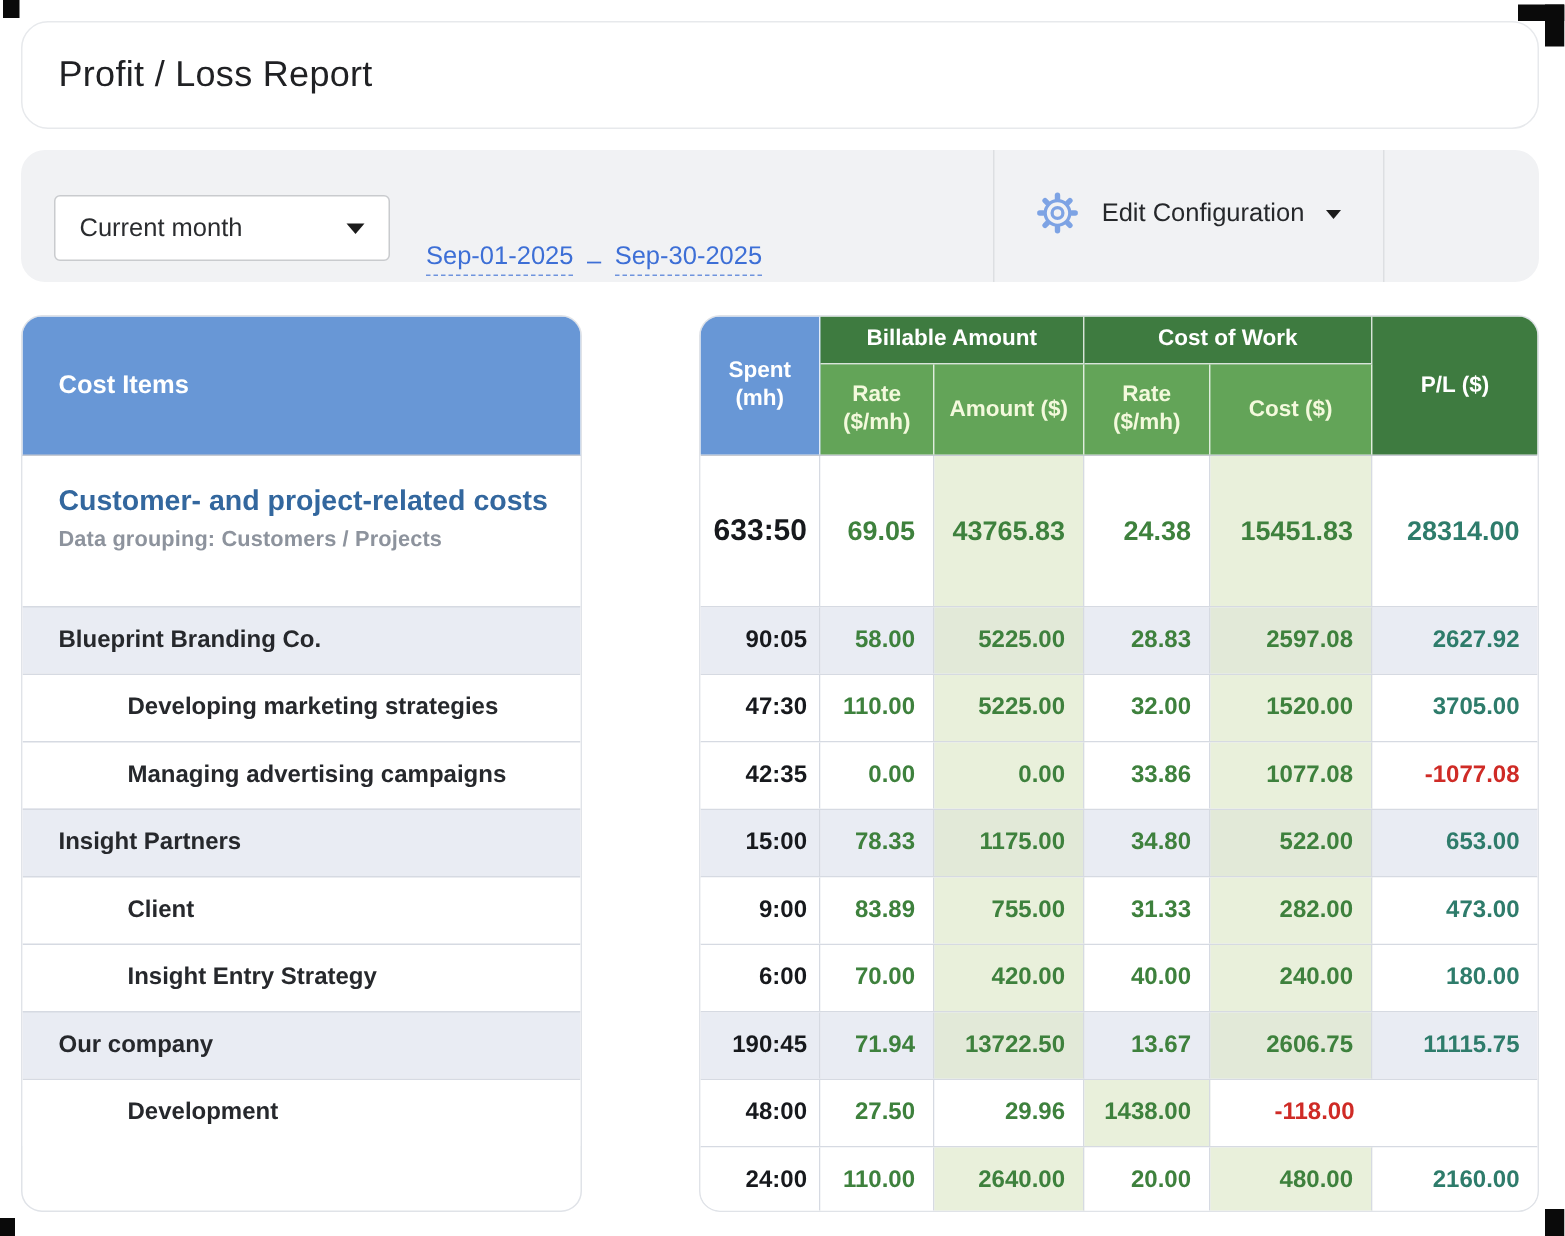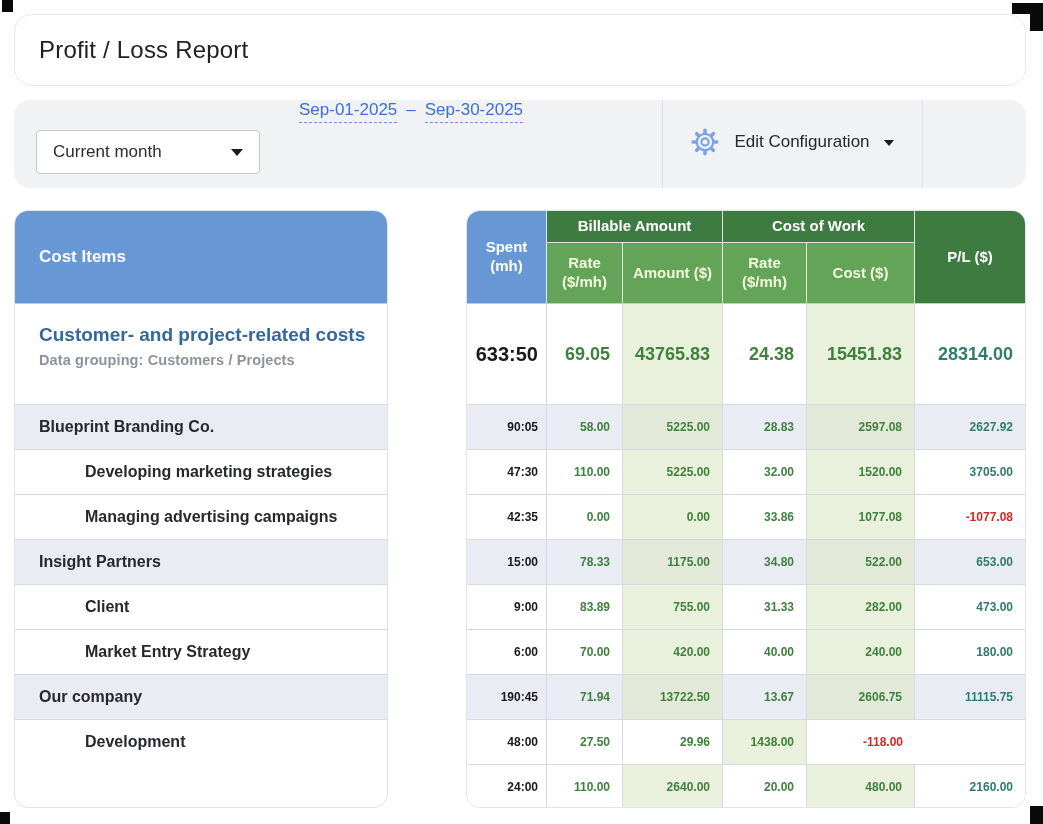--- a/index.html
+++ b/index.html
@@ -13,21 +13,21 @@
   .title-card h1 { font-size:24px; font-weight:400; color:#202124; letter-spacing:.2px; }
 
   
   .toolbar { position:absolute; left:14px; top:100px; width:1012px; height:88px; background:#f1f2f4;
     border-radius:16px; }
   .period-select { position:absolute; left:22px; top:30px; width:224px; height:44px; background:#fff;
     border:1px solid #c9cbce; border-radius:4px; display:flex; align-items:center; padding:0 16px;
     font-size:17px; color:#2a2c2f; cursor:pointer; }
   .period-select .caret { margin-left:auto; width:0; height:0; border-left:6px solid transparent;
     border-right:6px solid transparent; border-top:7px solid #1b1b1b; }
-  .date-range { position:absolute; left:285px; top:0; height:84px; display:flex; align-items:flex-start; gap:9px;
+  .date-range { position:absolute; left:270px; top:0; height:84px; display:flex; align-items:flex-end; gap:9px;
     font-size:17px; }
   .date-link { color:#3d6fd6; text-decoration:none; border-bottom:1px dashed #6f93dd; padding-bottom:2px; cursor:pointer; }
   .date-dash { color:#3d6fd6; }
   .toolbar .vdivider { position:absolute; top:0; bottom:0; width:1px; background:#dddfe2; }
   .edit-config { position:absolute; left:648px; top:0; width:260px; height:84px; display:flex;
     align-items:center; justify-content:center; gap:14px; cursor:pointer; }
   .edit-config .label { font-size:17px; color:#26282b; }
   .edit-config .caret { width:0; height:0; border-left:5px solid transparent; border-right:5px solid transparent;
     border-top:6px solid #1b1b1b; margin-top:2px; }
 
@@ -64,21 +64,21 @@
   .h-pl { grid-row:1/3; grid-column:6; background:#3e7b40; color:#fff; font-size:15px; }
 
   .right-row { display:grid; grid-template-columns:80px 76px 100px 84px 108px 110px; }
   .right-row > div { display:flex; align-items:center; justify-content:flex-end; padding-right:12px;
     font-weight:bold; border-right:1px solid #d6dae2; }
   .right-row > div:last-child { border-right:none; }
   .summary-row { height:100px; }
   .summary-row > div { font-size:18px; }
   .summary-row .cell-spent { font-size:20px; padding-right:8px; }
   .data-row { height:45px; border-top:1px solid #d6dae2; }
-  .data-row > div { font-size:12px; }
+  .data-row > div { font-size:16px; }
   .data-row .cell-spent { padding-right:8px; }
 
   .cell-spent  { color:#17191d; background:#fff; }
   .cell-rate   { color:#3e813d; background:#fff; }
   .cell-amount { color:#3e813d; background:#e9f0db; }
   .cell-cost   { color:#3e813d; background:#e9f0db; }
   .cell-pl     { color:#2e7c6b; background:#fff; }
   .cell-pl.neg { color:#cf2b26; }
 
   .data-row.row-customer .cell-spent,
@@ -154,21 +154,21 @@
       <div class="left-row row-project">
     <span>Managing advertising campaigns</span>
   </div>
       <div class="left-row row-customer">
     <span>Insight Partners</span>
   </div>
       <div class="left-row row-project">
     <span>Client</span>
   </div>
       <div class="left-row row-project">
-    <span>Market Entry Strategy</span>
+    <span>Insight Entry Strategy</span>
   </div>
       <div class="left-row row-customer">
     <span>Our company</span>
   </div>
       <div class="left-row row-project">
     <span>Development</span>
   </div>
     </div>
 </div>
 

